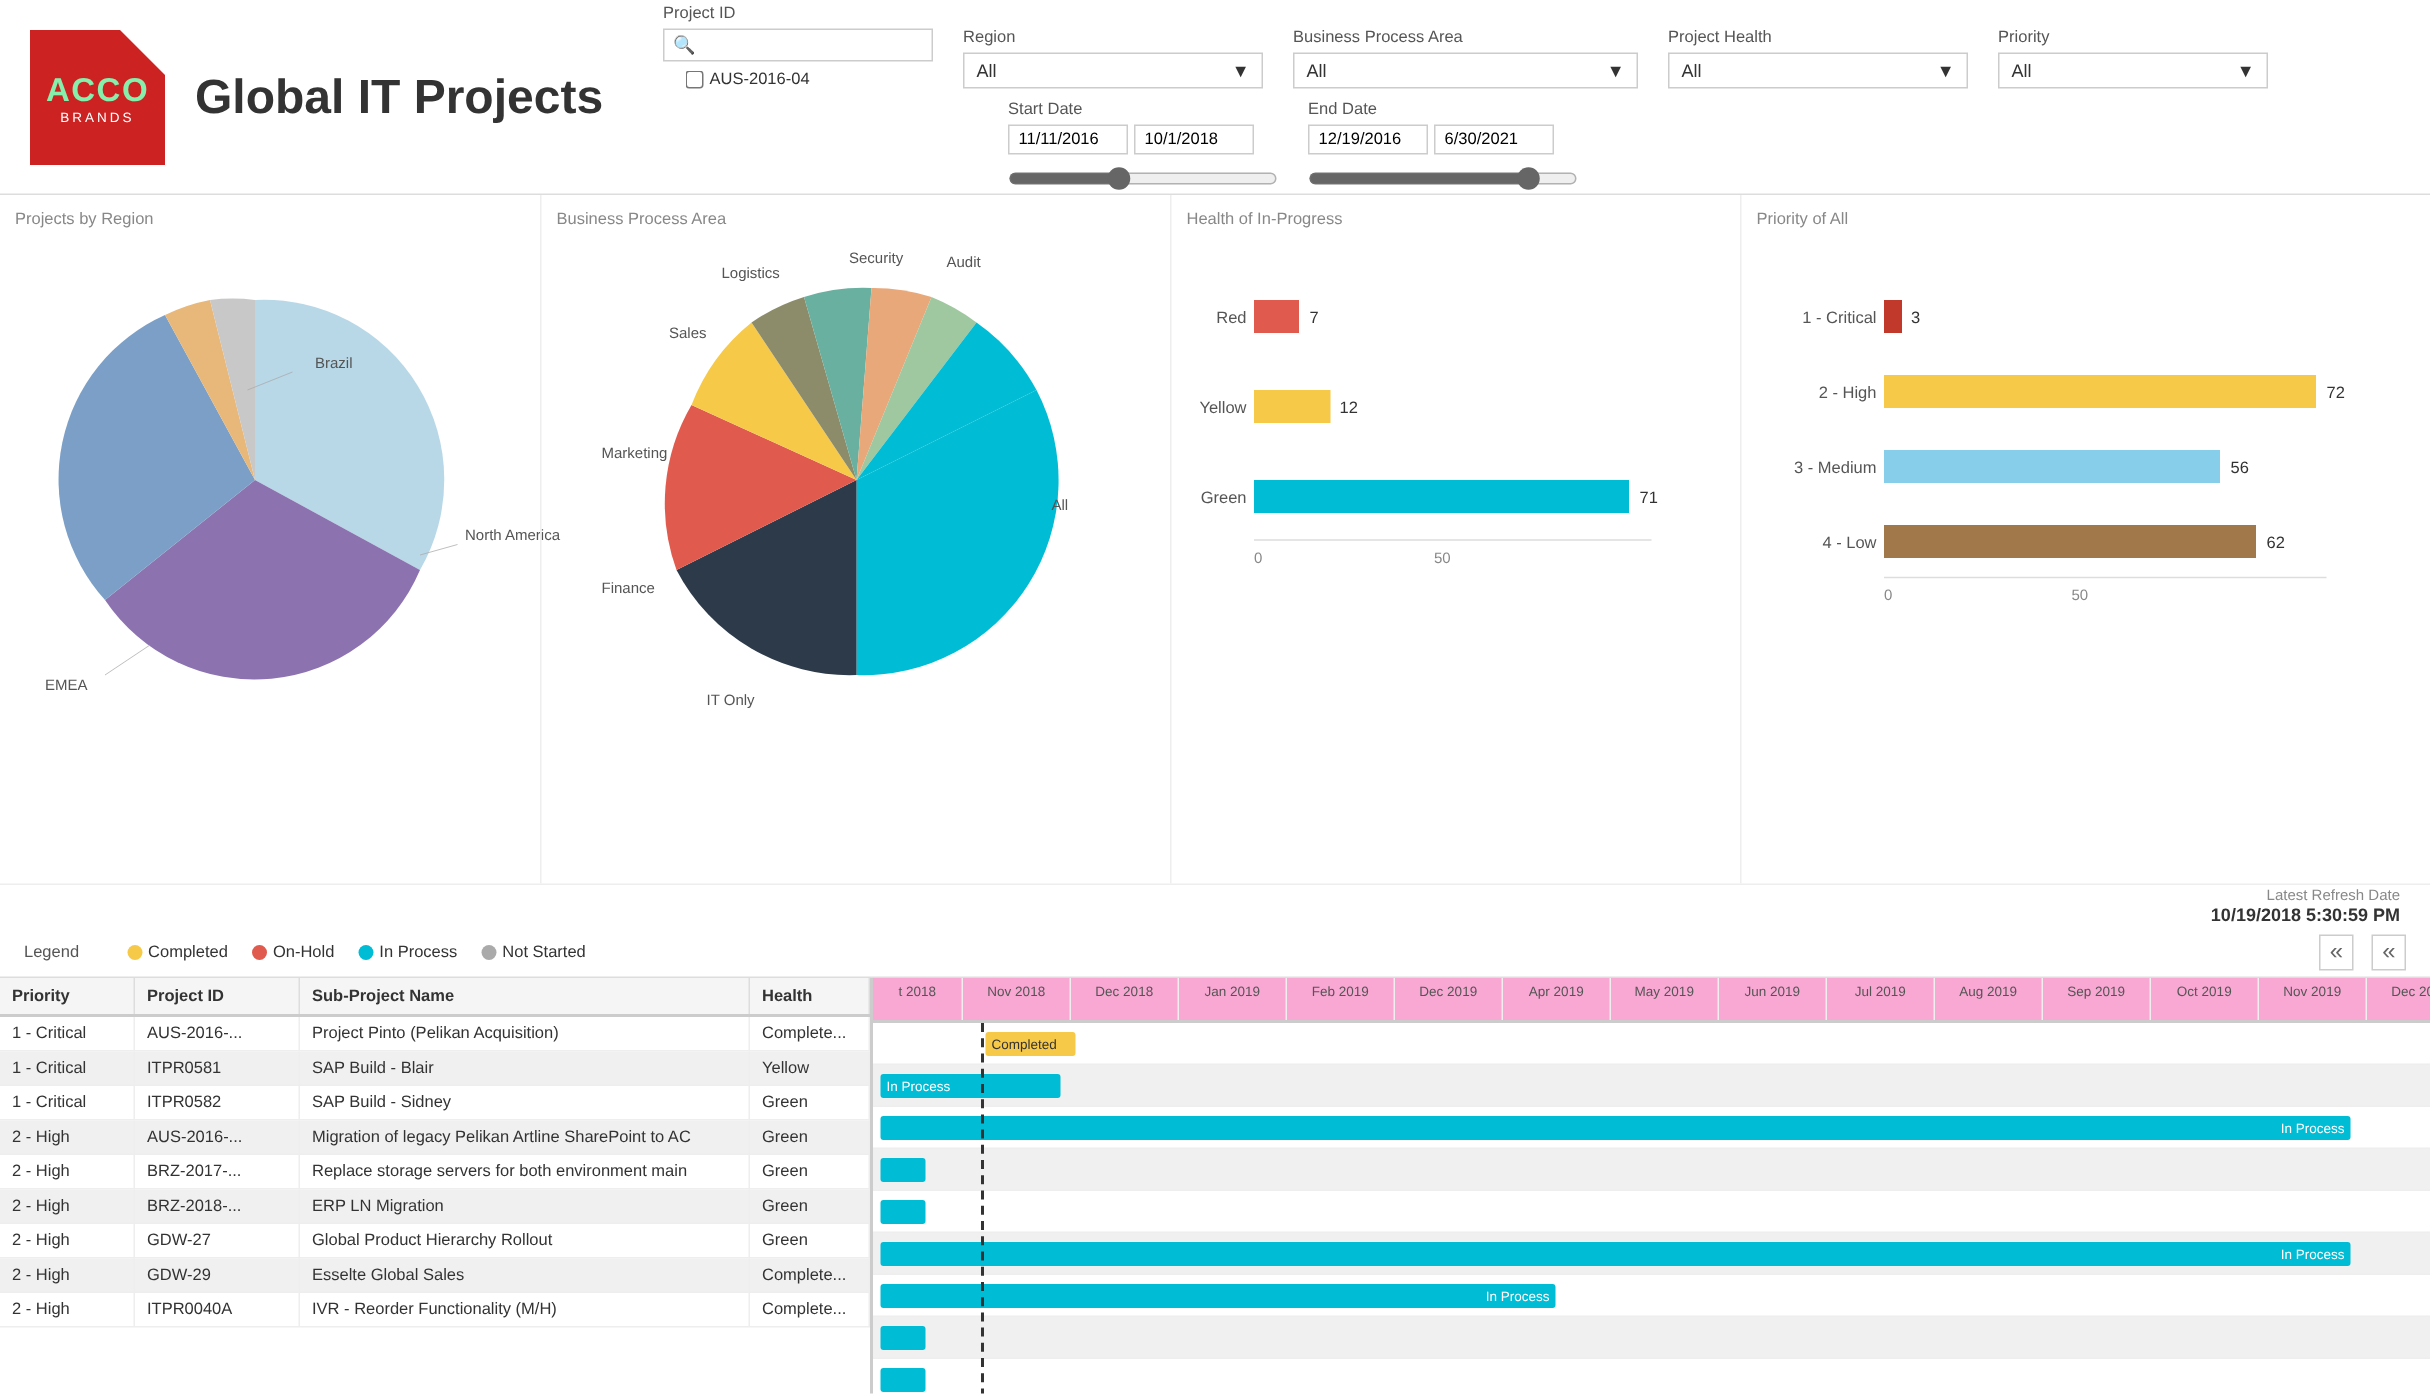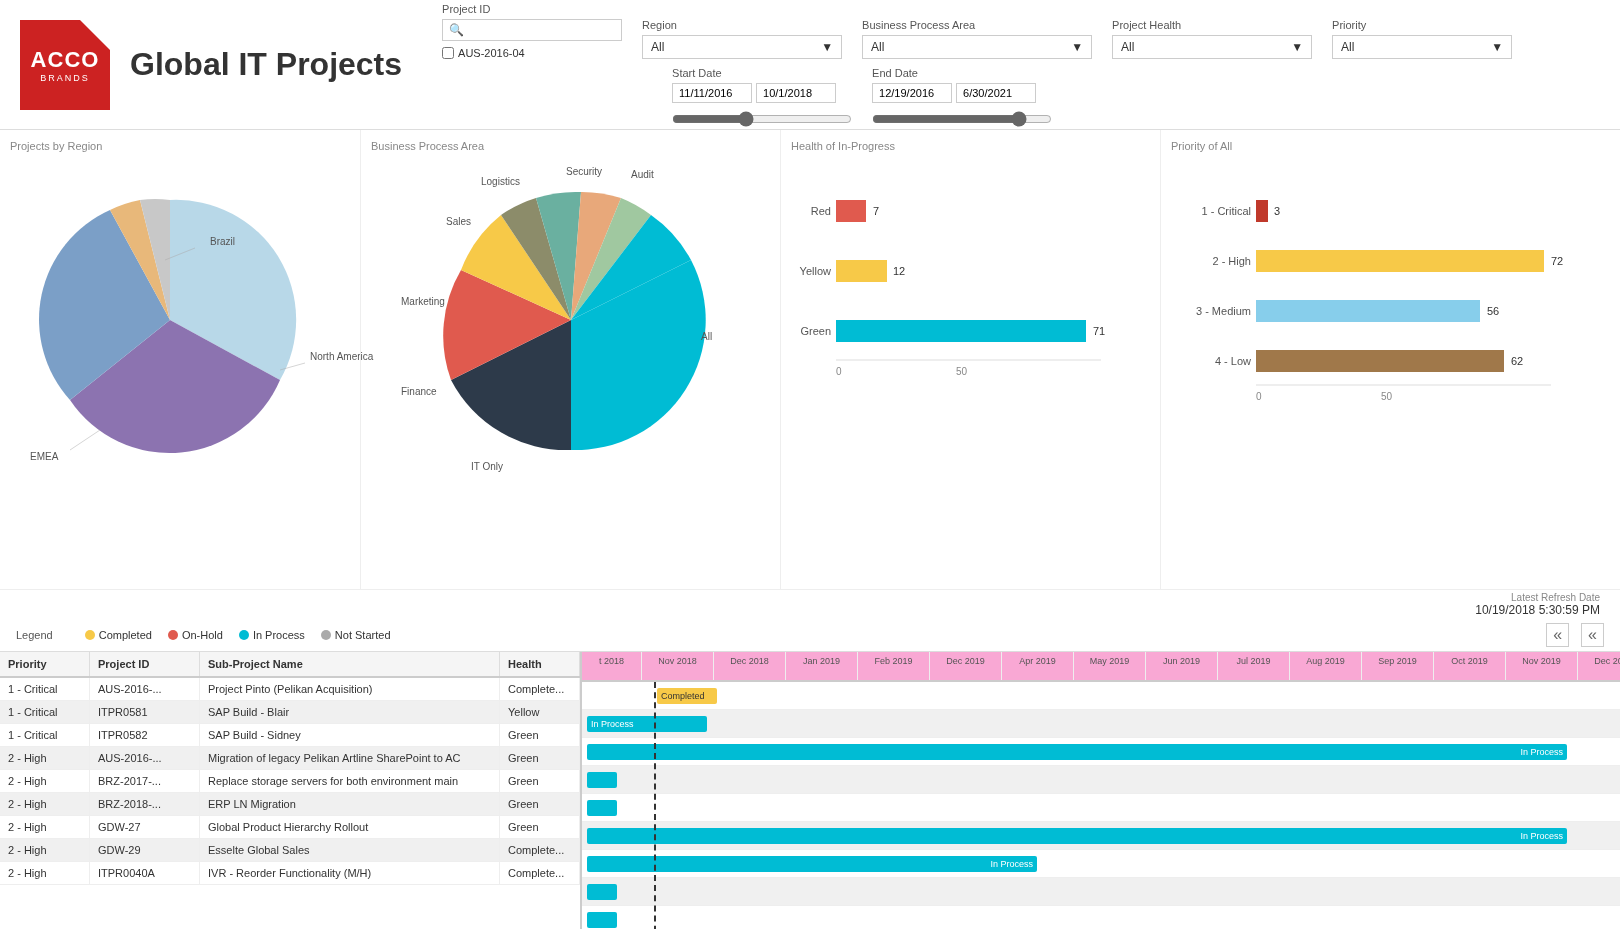--- a/index.html
+++ b/index.html
@@ -2,21 +2,21 @@
 <html><head>
   <meta charset="utf-8">
   <style>
     * { box-sizing: border-box; margin: 0; padding: 0; }
     body { font-family: 'Segoe UI', Arial, sans-serif; font-size: 12px; background: #fff; color: #333; overflow: hidden; width: 1620px; height: 929px; }
 
     
     .header { display: flex; align-items: center; padding: 10px 20px; border-bottom: 1px solid #ddd; height: 130px; }
     .logo-box { width: 90px; height: 90px; margin-right: 20px; flex-shrink: 0; }
     .logo-inner { width: 90px; height: 90px; background: #cc2222; display: flex; flex-direction: column; align-items: center; justify-content: center; position: relative; }
-    .logo-inner .acco { color: #ffffff; font-size: 22px; font-weight: bold; letter-spacing: 1px; }
+    .logo-inner .acco { color: #86efac; font-size: 22px; font-weight: bold; letter-spacing: 1px; }
     .logo-inner .brands { color: #fff; font-size: 9px; letter-spacing: 2px; }
     .logo-triangle { position: absolute; top: 0; right: 0; width: 0; height: 0; border-left: 30px solid transparent; border-top: 30px solid #fff; }
     .app-title { font-size: 32px; font-weight: bold; color: #333; margin-right: 40px; white-space: nowrap; }
     .filter-group { display: flex; flex-direction: column; gap: 4px; }
     .filter-label { font-size: 11px; color: #555; }
     .filter-search { display: flex; align-items: center; gap: 4px; border: 1px solid #ccc; padding: 3px 6px; width: 180px; }
     .dropdown { display: flex; align-items: center; justify-content: space-between; border: 1px solid #ccc; padding: 4px 8px; width: 180px; cursor: pointer; background: #fff; }
     .dropdown-wide { width: 230px; }
     .dropdown-medium { width: 200px; }
     .date-filter { display: flex; flex-direction: column; gap: 4px; }
@@ -53,21 +53,21 @@
     .td-priority { width: 90px; }
     .td-projid { width: 110px; }
     .td-subproj { width: 300px; }
     .td-health { width: 80px; }
     .gantt-month { font-size: 9px; color: #555; padding: 4px 2px; border-right: 1px solid #eee; text-align: center; white-space: nowrap; }
 
     .today-line { position: absolute; top: 0; bottom: 0; width: 2px; background: transparent; border-left: 2px dashed #333; z-index: 10; }
 
     
     .refresh-section { text-align: right; padding: 2px 20px; font-size: 10px; color: #888; }
-    .refresh-date { font-size: 12px; color: #333; font-weight: 400; }
+    .refresh-date { font-size: 12px; color: #333; font-weight: 700; }
     .all-filters { display: flex; flex-direction: column; gap: 8px; flex: 1; }
     .top-filters { display: flex; gap: 20px; align-items: flex-end; }
     .bottom-filters { display: flex; gap: 20px; align-items: flex-start; padding-left: 230px; }
 
     .checkbox-input { width: 12px; height: 12px; }
   </style>
 </head>
 <body>
 
 <div class="header">
@@ -81,21 +81,21 @@
   <div class="app-title">Global IT Projects</div>
 
   <div class="all-filters">
     <div class="top-filters">
 
       <div class="filter-group">
         <span class="filter-label">Project ID</span>
         <div class="filter-search">
           <span>🔍</span>
         </div>
-        <div style="display:flex;align-items:center;gap:4px;margin-top:2px;">
+        <div style="display:flex;align-items:center;gap:4px;margin-top:2px;margin-left:15px;">
           <input type="checkbox" class="checkbox-input" style="">
           <span style="font-size:11px;">AUS-2016-04</span>
         </div>
       </div>
 
       <div class="filter-group">
         <span class="filter-label">Region</span>
         <div class="dropdown dropdown-medium">
           <span>All</span>
           <span>▼</span>

